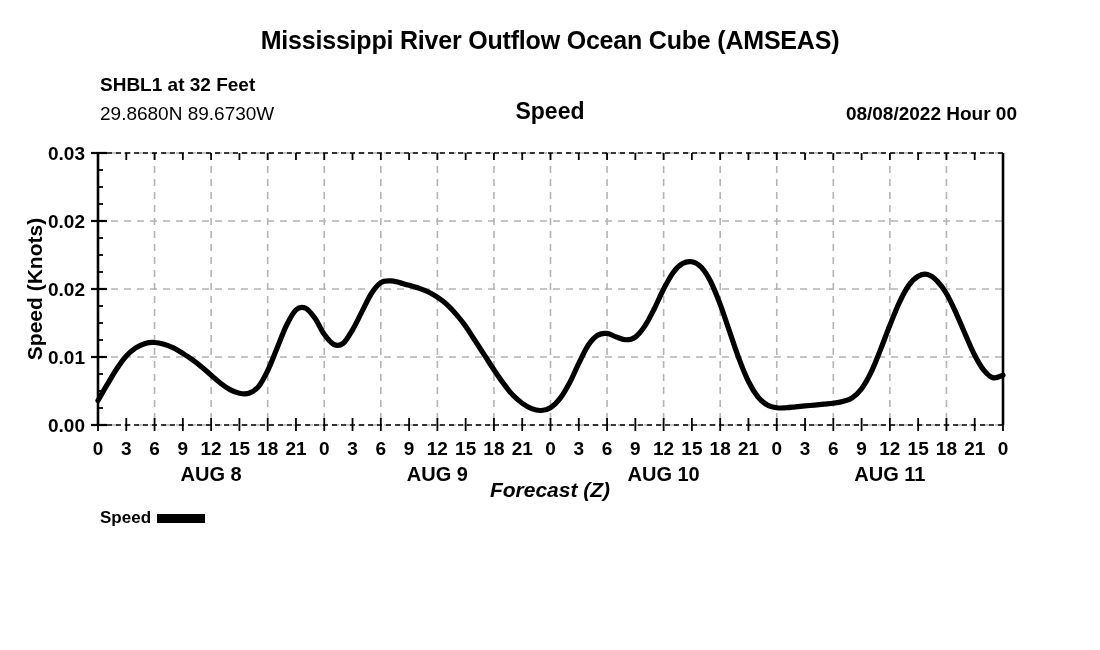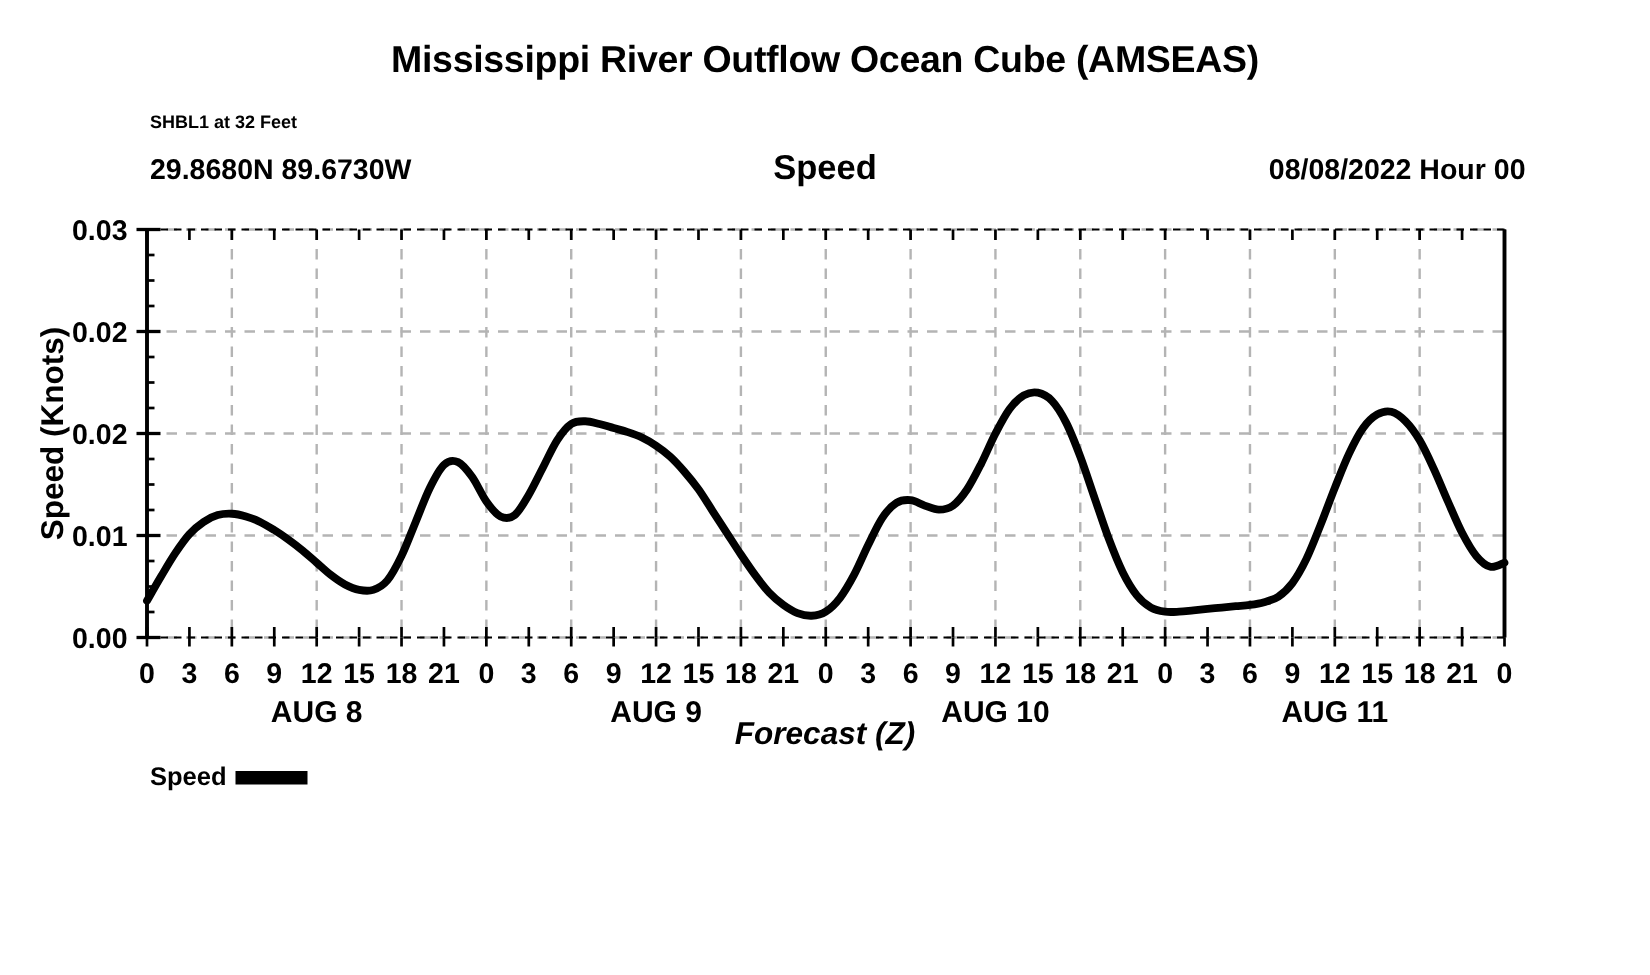--- a/index.html
+++ b/index.html
@@ -28,29 +28,29 @@
     width: 1100px;
     text-align: center;
     font-size: 25px;
     font-weight: bold;
     letter-spacing: -0.2px;
   }
   .station {
     position: absolute;
     left: 100px;
     top: 74px;
-    font-size: 12px;
+    font-size: 19px;
     font-weight: bold;
   }
   .coords {
     position: absolute;
     left: 100px;
     top: 103px;
     font-size: 19px;
-    font-weight: bold;
+    font-weight: normal;
   }
   .subtitle-center {
     position: absolute;
     left: 0;
     top: 98px;
     width: 1100px;
     text-align: center;
     font-size: 23px;
     font-weight: bold;
   }

